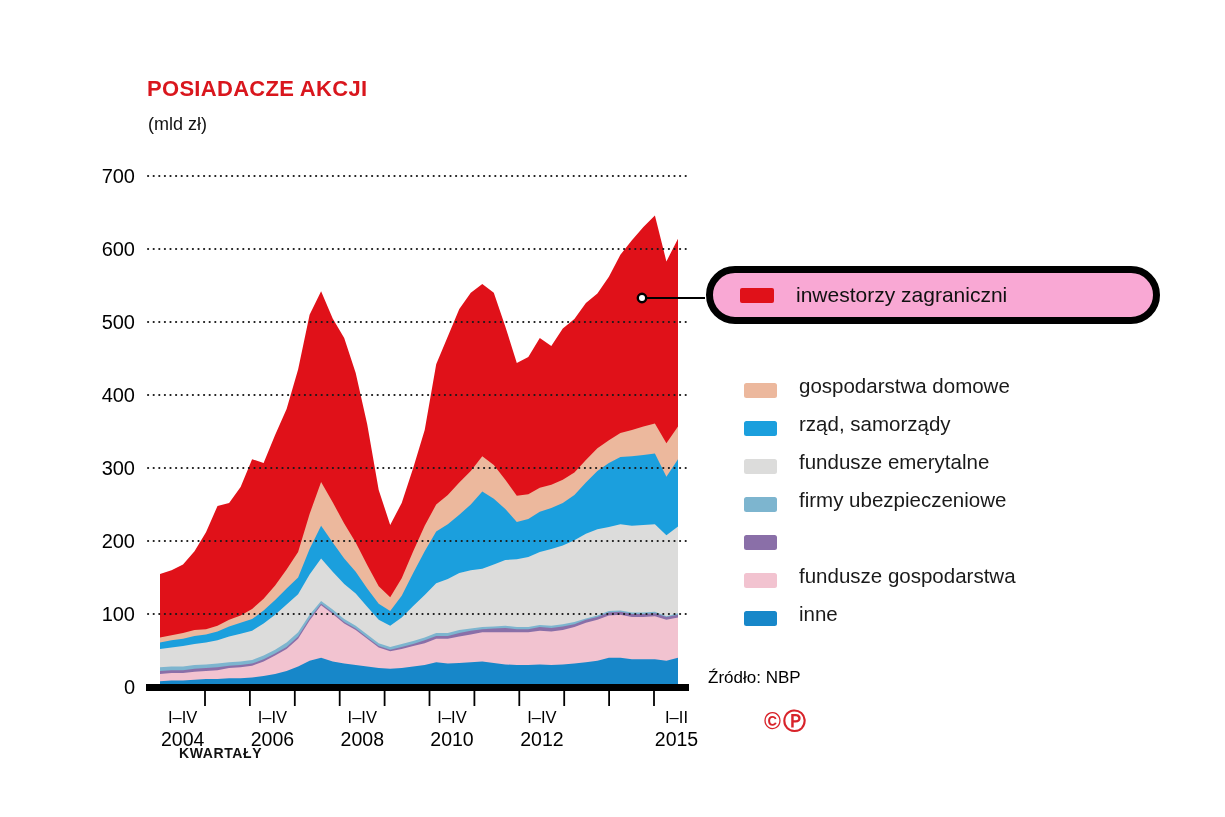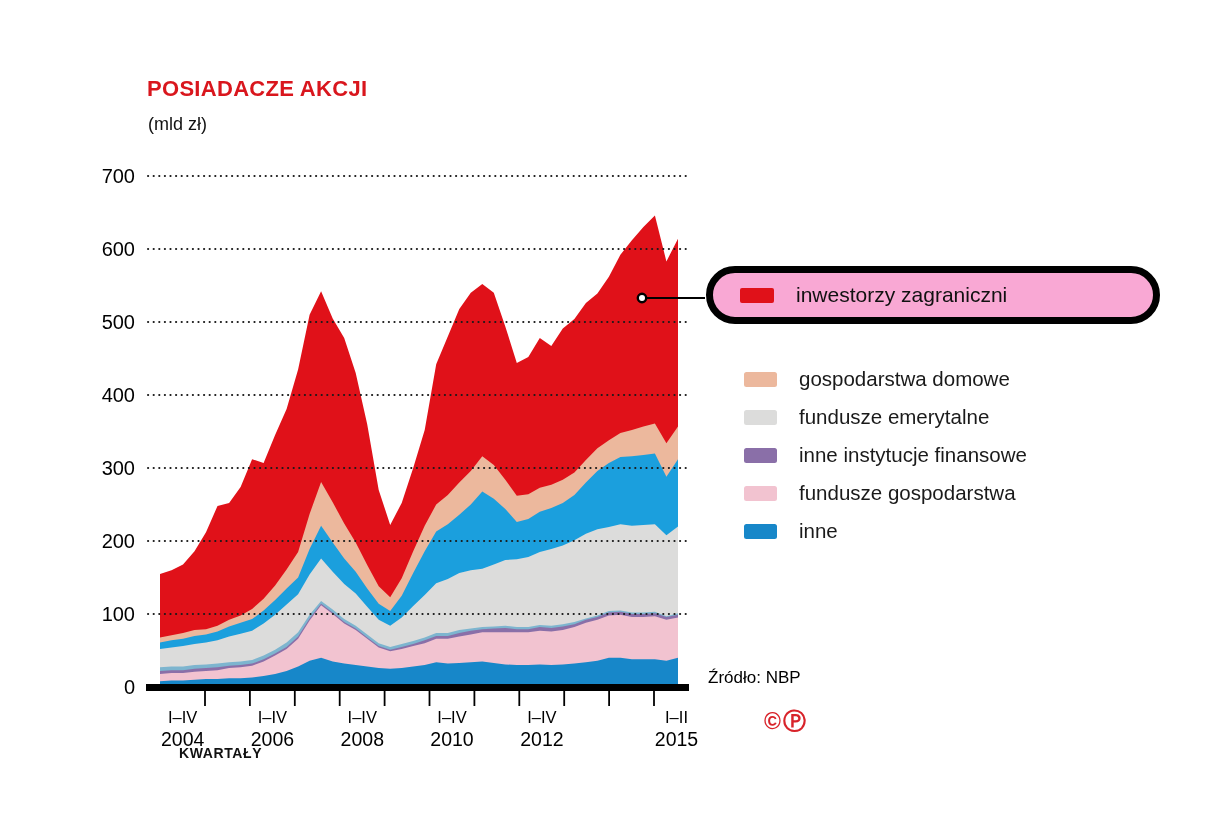--- a/index.html
+++ b/index.html
@@ -8,21 +8,21 @@
   .title{position:absolute;left:147px;top:76px;font-size:22px;font-weight:bold;letter-spacing:.3px;}
   .subtitle{position:absolute;left:148px;top:114px;font-size:18px;color:#111;}
   .kwartaly{position:absolute;left:131px;top:745px;font-size:14px;font-weight:bold;letter-spacing:.6px;padding-left:48px;}
   .src{position:absolute;left:708px;top:668px;font-size:17px;color:#000000;}
   .cp{position:absolute;left:764px;top:706px;font-size:23px;font-weight:bold;letter-spacing:2px;}
   .pill{position:absolute;left:706px;top:266px;width:440px;height:44px;border:7px solid #000;
         border-radius:30px;display:flex;align-items:center;background:#f9a8d4;}
   .pill .sw{width:34px;height:15px;margin-left:27px;border-radius:2px;flex:0 0 auto;}
   .pill .lbl{margin-left:22px;font-size:21px;white-space:nowrap;}
   .legend{position:absolute;left:744px;top:360px;}
-  .legend .row{display:flex;align-items:center;height:38px;}
+  .legend .row{display:flex;align-items:flex-end;height:38px;}
   .legend .sw{width:33px;height:15px;border-radius:2.5px;flex:0 0 auto;}
   .legend .lbl{margin-left:22px;font-size:20.5px;white-space:nowrap;color:#1a1a1a;}
   svg text{font-family:"Liberation Sans",sans-serif;}
 </style>
 </head>
 <body>
 
 <div class="canvas">
 
   <div class="title" style="color: rgb(217, 22, 29);">POSIADACZE AKCJI</div>
@@ -86,26 +86,33 @@
     <span class="sw" style="background: rgb(224, 17, 25);"></span>
     <span class="lbl">inwestorzy zagraniczni</span>
   </div>
 
   <div class="legend">
       <div class="row">
         <span class="sw" style="background: rgb(236, 184, 157);"></span>
         <span class="lbl">gospodarstwa domowe</span>
       </div>
       <div class="row">
+        <span class="sw" style="background: rgb(27, 159, 221);"></span>
+        <span class="lbl">rząd, samorządy</span>
+      </div>
+      <div class="row">
         <span class="sw" style="background: rgb(220, 220, 219);"></span>
         <span class="lbl">fundusze emerytalne</span>
       </div>
       <div class="row">
+        <span class="sw" style="background: rgb(125, 181, 207);"></span>
+        <span class="lbl">firmy ubezpieczeniowe</span>
+      </div>
+      <div class="row">
         <span class="sw" style="background: rgb(138, 111, 168);"></span>
-        <span class="lbl">inne instytucje finansowe</span>
       </div>
       <div class="row">
         <span class="sw" style="background: rgb(242, 195, 208);"></span>
         <span class="lbl">fundusze gospodarstwa</span>
       </div>
       <div class="row">
         <span class="sw" style="background: rgb(23, 135, 201);"></span>
         <span class="lbl">inne</span>
       </div>
     </div>

